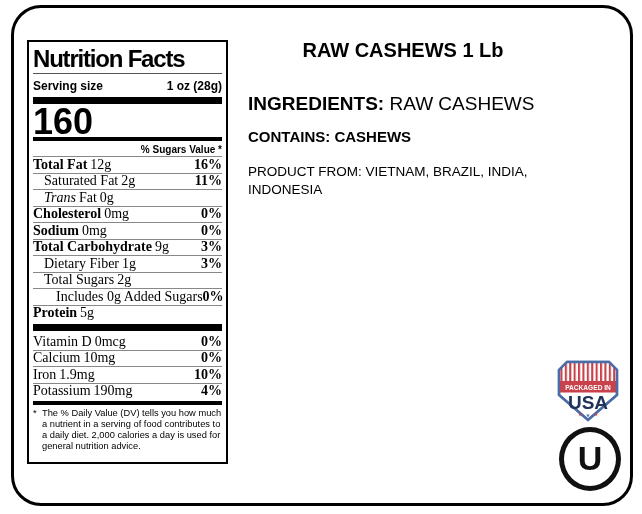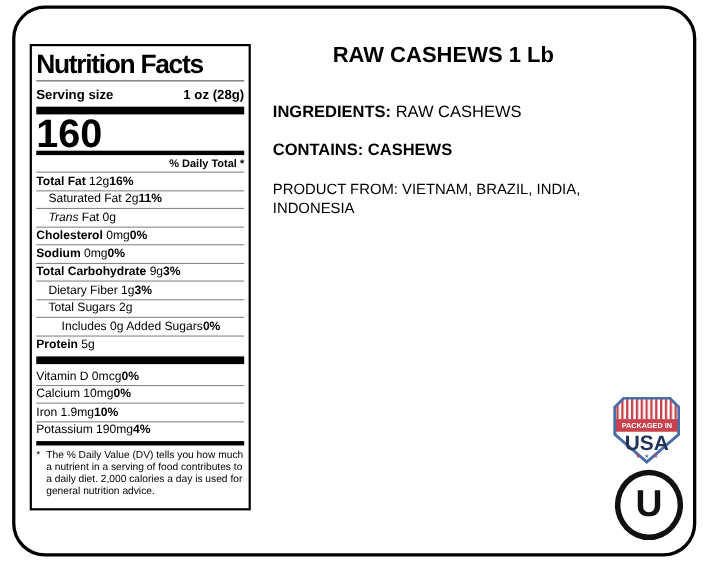--- a/index.html
+++ b/index.html
@@ -29,41 +29,41 @@
     line-height:15px;margin-top:5px;
   }
   .bar{background:#000;height:7px;margin:3px 0;}
   .bar.med{height:4px;margin:2px 0;}
   .nf-aps{font-size:9.5px;font-weight:bold;line-height:11px;}
   .nf-cal-row{display:flex;justify-content:space-between;align-items:flex-end;height:28px;}
   .nf-cal-label{font-size:21px;font-weight:bold;line-height:26px;}
   .nf-cal-value{font-size:36px;font-weight:bold;line-height:27px;}
   .nf-dv-header{font-size:10px;font-weight:bold;text-align:right;line-height:13px;}
   .nf-row{
-    display:flex;align-items:center;
-    border-top:1px solid #888;font-size:11px;line-height:14.5px;height:15.5px;
+    display:flex;justify-content:space-between;align-items:center;
+    border-top:1px solid #888;font-size:14px;line-height:14.5px;height:15.5px;font-family:Liberation Serif, serif;
   }
   .nf-row .nm{white-space:nowrap;}
   .nf-row .b{font-weight:bold;}
   .nf-row .i{font-style:italic;}
   .nf-row .amt{margin-left:3px;}
   .nf-row .dv{font-weight:bold;}
   .ind1{padding-left:11px;}
   .ind2{padding-left:23px;}
   .nf-footnote{
     display:flex;font-size:9.3px;line-height:11px;margin-top:3px;
   }
   .nf-footnote .mark{width:9px;flex:none;}
 
   
   .product-title{
     position:absolute;left:248px;top:39px;width:310px;text-align:center;
     font-size:20px;font-weight:bold;white-space:nowrap;
   }
-  .ingredients-line{position:absolute;left:248px;top:93px;font-size:15px;}
+  .ingredients-line{position:absolute;left:248px;top:93px;font-size:19px;}
   .ingredients-line .lbl{font-weight:bold;}
   .contains-line{position:absolute;left:248px;top:128px;font-size:15px;font-weight:bold;}
   .origin-line{position:absolute;left:248px;top:163px;width:300px;font-size:13.5px;line-height:18px;}
 
   
   .usa-badge{position:absolute;left:556px;top:359px;width:64px;height:64px;}
   .kosher-badge{
     position:absolute;left:559px;top:427px;width:52px;height:52px;
     border:5px solid #111;border-radius:50%;
     display:flex;align-items:center;justify-content:center;
@@ -81,21 +81,21 @@
   <div class="nf-hr"></div>
   <div class="nf-serving-row">
     <span>Serving size</span>
     <span>1 oz (28g)</span>
   </div>
   <div class="bar"></div>
   <div class="nf-cal-row">
     <span class="nf-cal-value">160</span>
   </div>
   <div class="bar med"></div>
-  <div class="nf-dv-header">% Daily Total *</div>
+  <div class="nf-dv-header">% Sugars Value *</div>
 
   <div class="nf-row">
     <span class="nm"><span class="b">Total Fat</span><span class="amt">12g</span></span>
     <span class="dv">16%</span>
   </div>
   <div class="nf-row">
     <span class="nm ind1"><span>Saturated Fat</span><span class="amt">2g</span></span>
     <span class="dv">11%</span>
   </div>
   <div class="nf-row">

